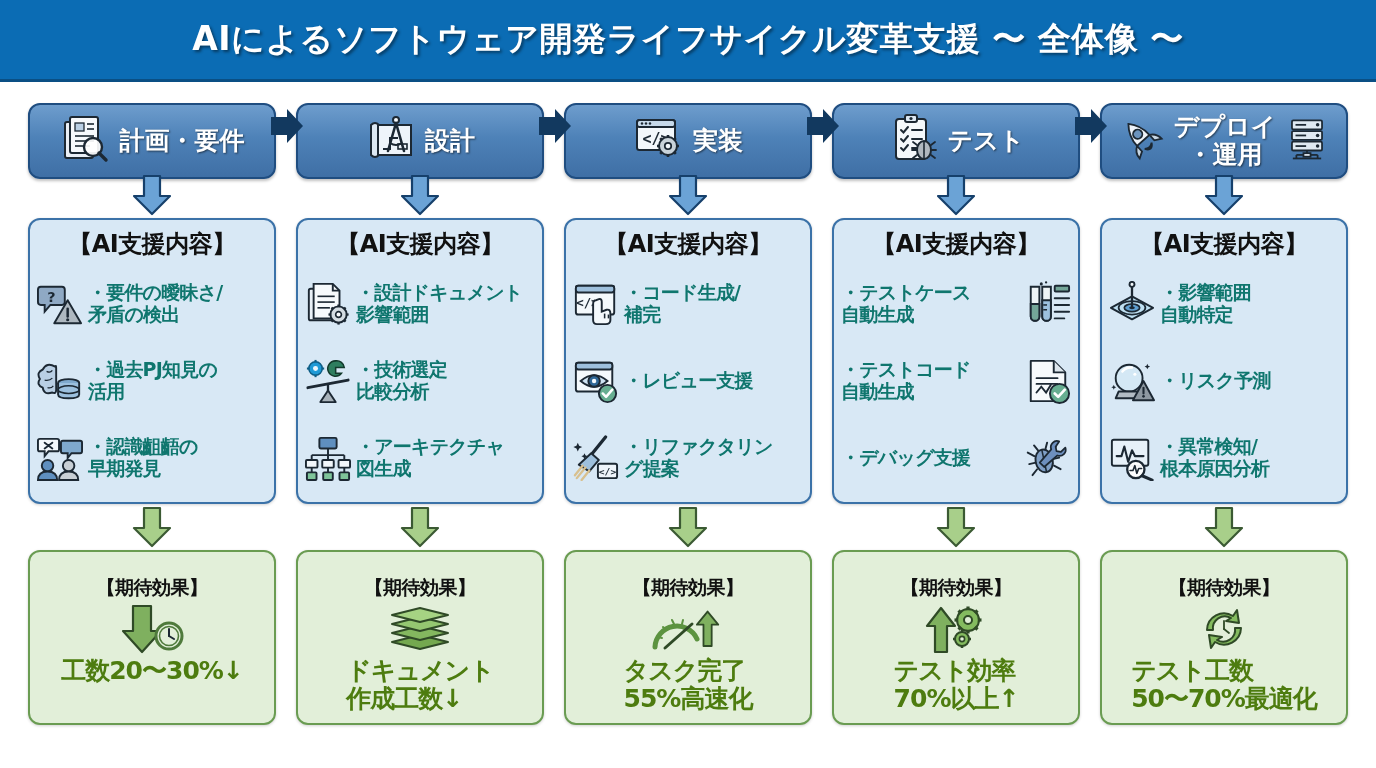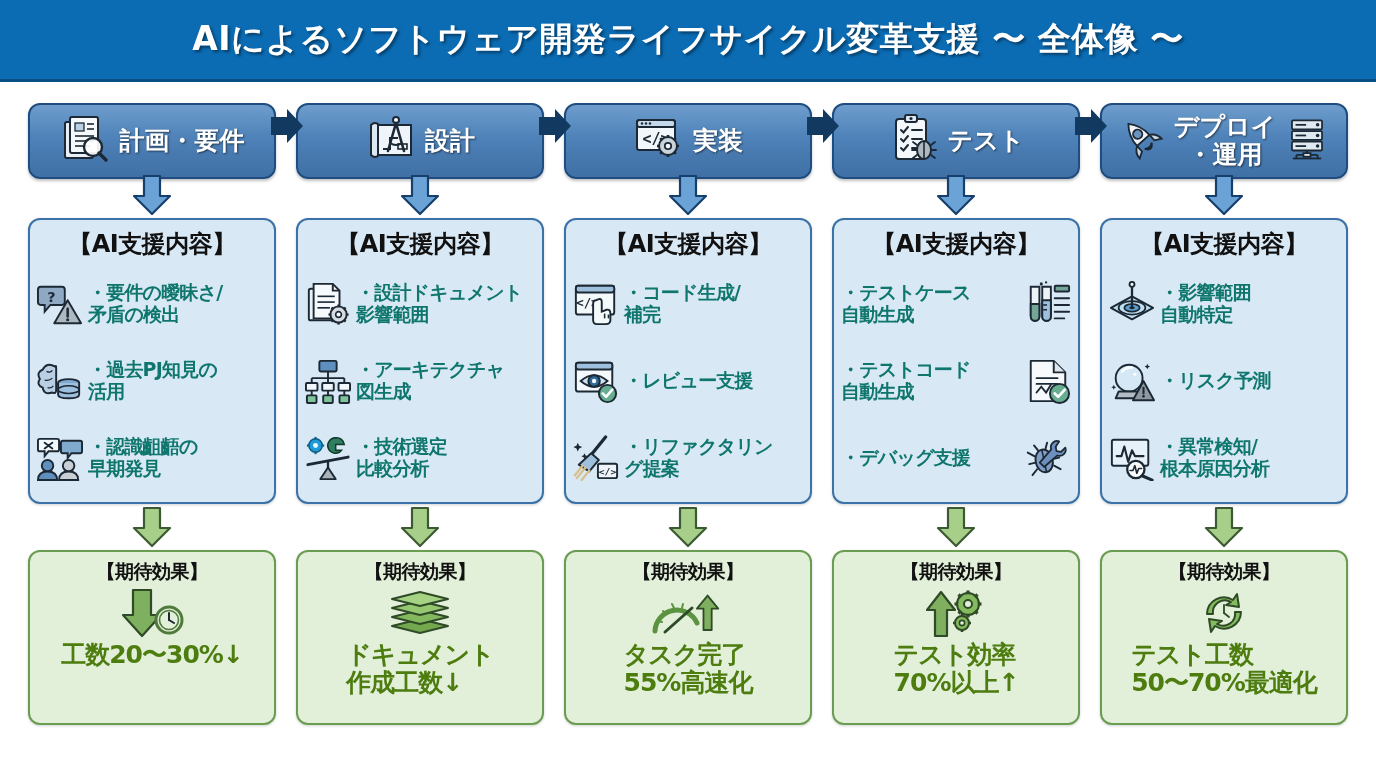--- a/index.html
+++ b/index.html
@@ -156,20 +156,21 @@
     align-items: center;
     justify-content: flex-start;
     padding: 7px 6px 6px 6px;
     box-shadow: 0 1px 3px rgba(0,0,0,0.18);
   }
   .effect-title {
     font-size: 19px;
     font-weight: bold;
     color: #111111;
     letter-spacing: -0.5px;
+    margin-top: 16px;
   }
   .effect-icon { height: 54px; display: flex; align-items: center; justify-content: center; margin: 1px 0 1px 0; }
   .effect-text {
     font-size: 25px;
     font-weight: bold;
     color: #4d7c0f;
     line-height: 1.1;
     text-align: left;
     white-space: pre-line;
     letter-spacing: -1px;
@@ -436,60 +437,60 @@
                 <line x1="7.4" y1="-7.4" x2="5.4" y2="-5.4"></line>
                   <line x1="-5.4" y1="5.4" x2="-7.4" y2="7.4"></line>
               </g>
             </g>
           </svg>
           <div class="ai-item-text">・設計ドキュメント
 影響範囲</div>
         </div>
         <div class="ai-item">
           <svg class="ai-item-icon" viewBox="0 0 48 48">
+            <g transform="translate(11,11)">
+              <circle r="7" fill="#1e9ad6" stroke="#0e5e86" stroke-width="1.6"></circle>
+              <circle r="2.6" fill="#eaf6fc"></circle>
+              <g stroke="#0e5e86" stroke-width="2.2">
+                <line x1="0" y1="-9" x2="0" y2="-6.4"></line>
+                  <line x1="0" y1="6.4" x2="0" y2="9"></line>
+                <line x1="-9" y1="0" x2="-6.4" y2="0"></line>
+                  <line x1="6.4" y1="0" x2="9" y2="0"></line>
+              </g>
+            </g>
+            <g transform="translate(32,11)">
+              <path d="M0 -8 a8 8 0 1 0 6 13 h-6 v-6 h9 a8 8 0 0 0 -9 -7 z" fill="#2e7e5f" stroke="#12392b" stroke-width="1.6"></path>
+            </g>
+            <path d="M3 31 L45 23" stroke="#1c2833" stroke-width="3" stroke-linecap="round"></path>
+            <path d="M24 27 L24 36" stroke="#1c2833" stroke-width="2.4"></path>
+            <path d="M16 46 L24 34 L32 46 Z" fill="#a8b2ba" stroke="#1c2833" stroke-width="2" stroke-linejoin="round"></path>
+          </svg>
+          <div class="ai-item-text">・技術選定
+比較分析</div>
+        </div>
+        <div class="ai-item">
+          <svg class="ai-item-icon" viewBox="0 0 48 48">
             <rect x="15" y="3" width="18" height="11" rx="1.5" fill="#5f8fbf" stroke="#1c2833" stroke-width="2"></rect>
             <line x1="24" y1="14" x2="24" y2="21" stroke="#1c2833" stroke-width="2"></line>
             <line x1="7" y1="21" x2="41" y2="21" stroke="#1c2833" stroke-width="2"></line>
             <line x1="7" y1="21" x2="7" y2="26" stroke="#1c2833" stroke-width="2"></line>
             <line x1="24" y1="21" x2="24" y2="26" stroke="#1c2833" stroke-width="2"></line>
             <line x1="41" y1="21" x2="41" y2="26" stroke="#1c2833" stroke-width="2"></line>
             <rect x="1" y="26" width="12" height="8" rx="1" fill="#f2f7fb" stroke="#1c2833" stroke-width="2"></rect>
             <rect x="18" y="26" width="12" height="8" rx="1" fill="#f2f7fb" stroke="#1c2833" stroke-width="2"></rect>
             <rect x="35" y="26" width="12" height="8" rx="1" fill="#f2f7fb" stroke="#1c2833" stroke-width="2"></rect>
             <line x1="7" y1="34" x2="7" y2="39" stroke="#1c2833" stroke-width="2"></line>
             <line x1="24" y1="34" x2="24" y2="39" stroke="#1c2833" stroke-width="2"></line>
             <line x1="41" y1="34" x2="41" y2="39" stroke="#1c2833" stroke-width="2"></line>
             <rect x="2" y="39" width="10" height="8" rx="1" fill="#7fc49a" stroke="#1c2833" stroke-width="2"></rect>
             <rect x="19" y="39" width="10" height="8" rx="1" fill="#7fc49a" stroke="#1c2833" stroke-width="2"></rect>
             <rect x="36" y="39" width="10" height="8" rx="1" fill="#7fc49a" stroke="#1c2833" stroke-width="2"></rect>
           </svg>
           <div class="ai-item-text">・アーキテクチャ
 図生成</div>
-        </div>
-        <div class="ai-item">
-          <svg class="ai-item-icon" viewBox="0 0 48 48">
-            <g transform="translate(11,11)">
-              <circle r="7" fill="#1e9ad6" stroke="#0e5e86" stroke-width="1.6"></circle>
-              <circle r="2.6" fill="#eaf6fc"></circle>
-              <g stroke="#0e5e86" stroke-width="2.2">
-                <line x1="0" y1="-9" x2="0" y2="-6.4"></line>
-                  <line x1="0" y1="6.4" x2="0" y2="9"></line>
-                <line x1="-9" y1="0" x2="-6.4" y2="0"></line>
-                  <line x1="6.4" y1="0" x2="9" y2="0"></line>
-              </g>
-            </g>
-            <g transform="translate(32,11)">
-              <path d="M0 -8 a8 8 0 1 0 6 13 h-6 v-6 h9 a8 8 0 0 0 -9 -7 z" fill="#2e7e5f" stroke="#12392b" stroke-width="1.6"></path>
-            </g>
-            <path d="M3 31 L45 23" stroke="#1c2833" stroke-width="3" stroke-linecap="round"></path>
-            <path d="M24 27 L24 36" stroke="#1c2833" stroke-width="2.4"></path>
-            <path d="M16 46 L24 34 L32 46 Z" fill="#a8b2ba" stroke="#1c2833" stroke-width="2" stroke-linejoin="round"></path>
-          </svg>
-          <div class="ai-item-text">・技術選定
-比較分析</div>
         </div>
       </div>
     </div>
 
     <div class="ai-box">
       <div class="ai-title">【AI支援内容】</div>
       <div class="ai-items">
         <div class="ai-item">
           <svg class="ai-item-icon" viewBox="0 0 48 48">
             <rect x="3" y="5" width="40" height="30" rx="2.5" fill="#f4f9fc" stroke="#1c2833" stroke-width="2"></rect>

